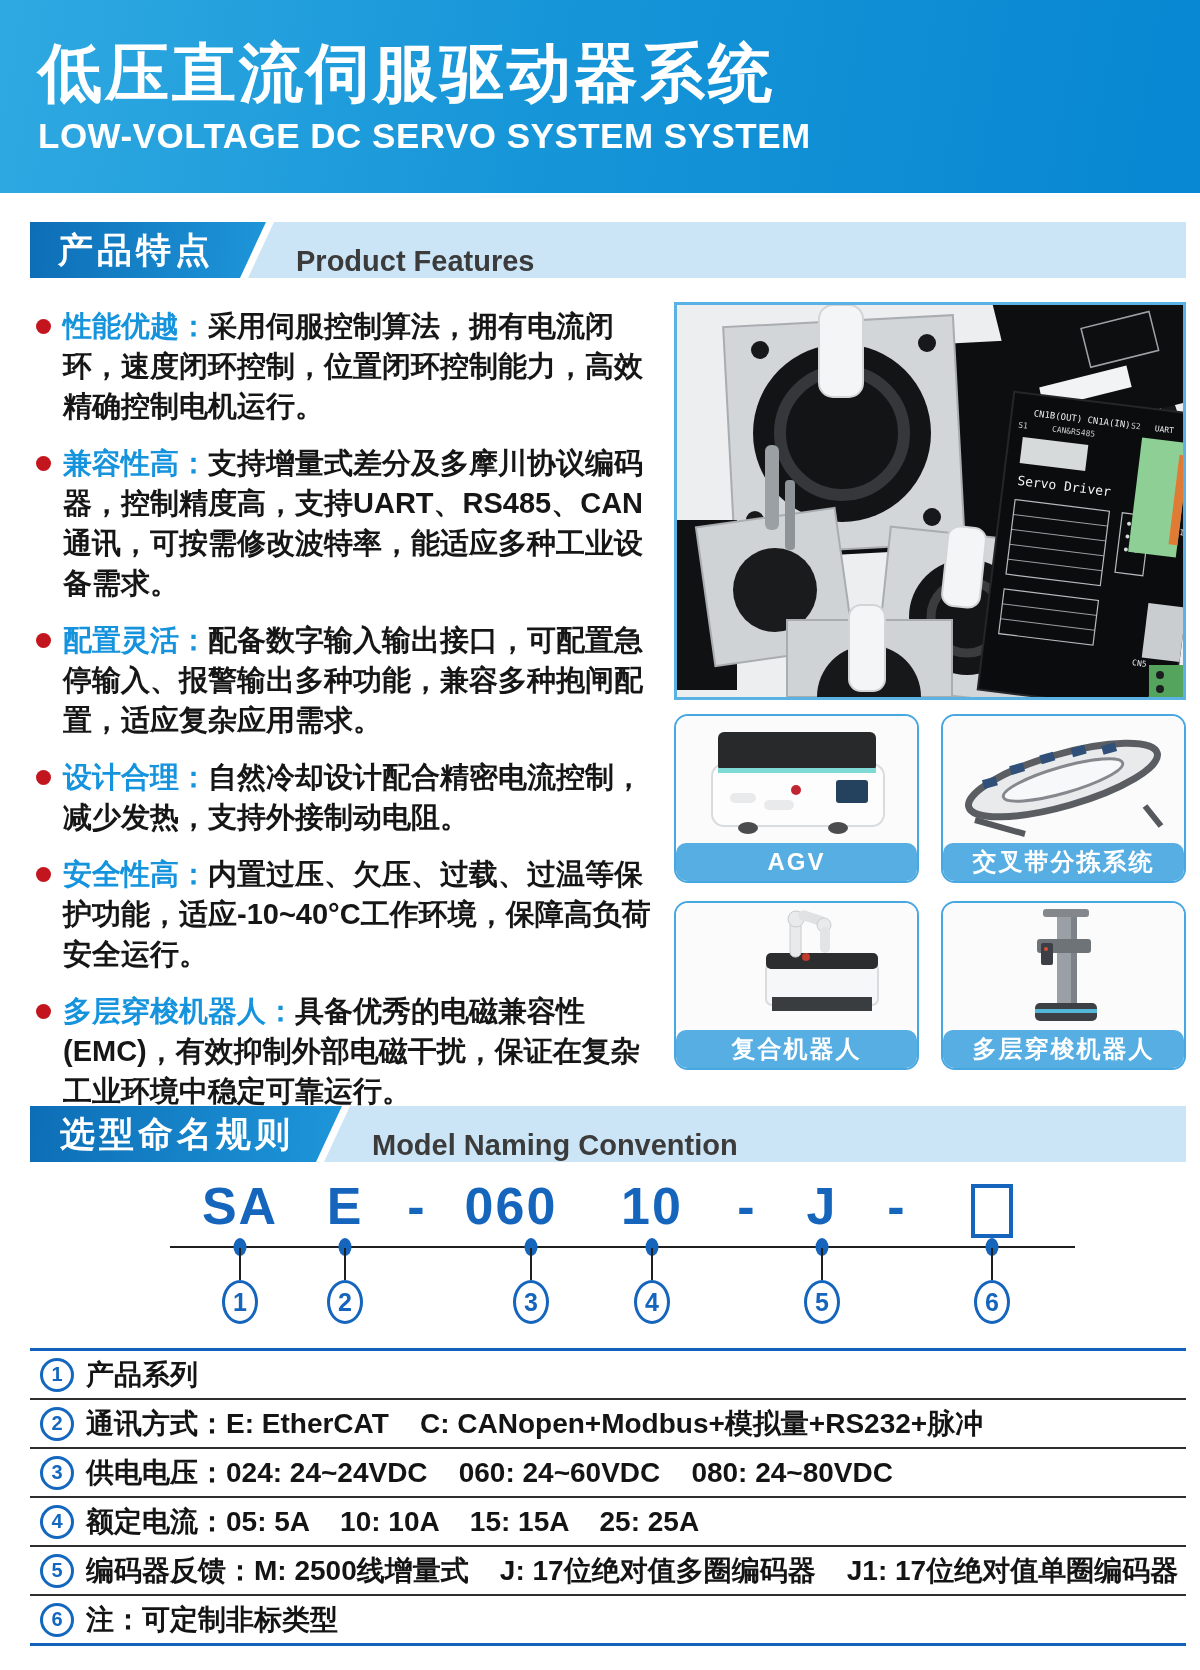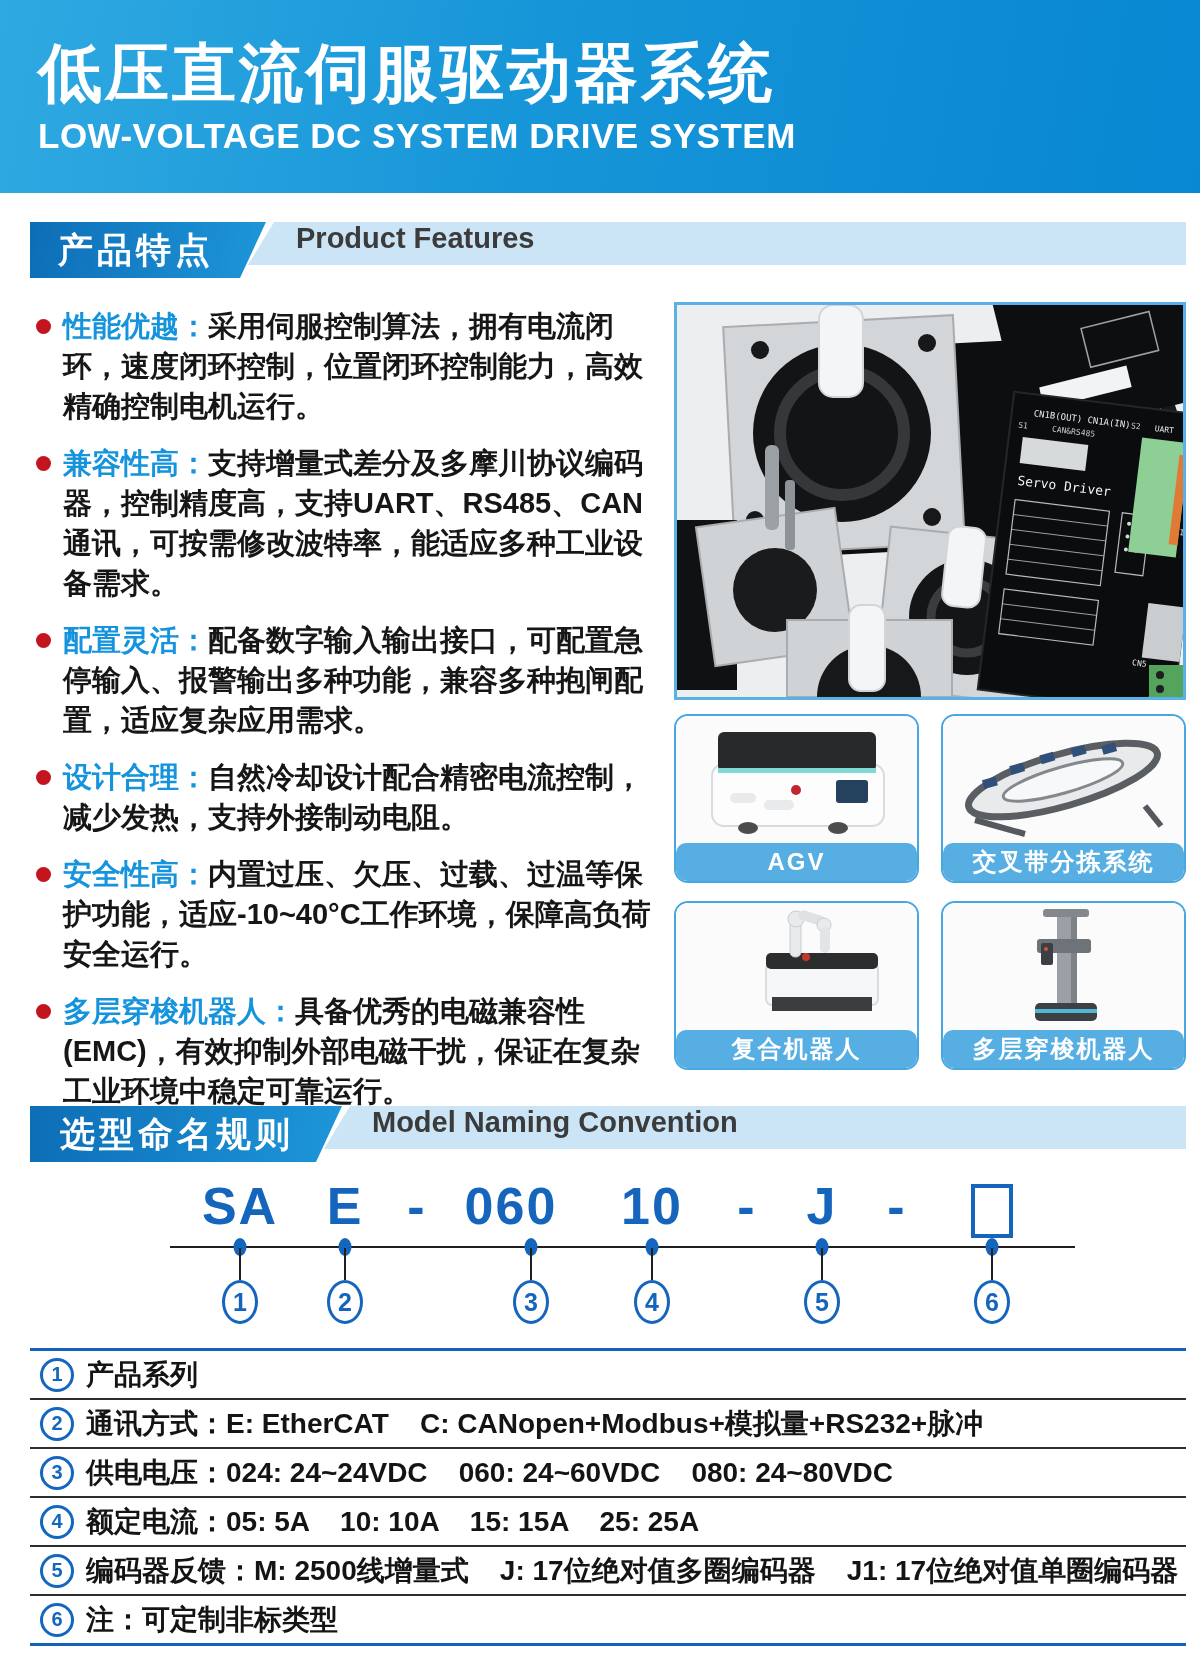--- a/index.html
+++ b/index.html
@@ -13,23 +13,23 @@
                 font-weight:bold;letter-spacing:3px;}
   .banner-sub{position:absolute;left:38px;top:116px;color:#fff;font-size:35px;
               font-weight:bold;letter-spacing:.5px;}
 
   
   .sec{position:absolute;left:30px;width:1156px;height:56px;display:flex;}
   .sec-blue{height:56px;background:linear-gradient(95deg,#0d6eb6,#1e96da);
             clip-path:polygon(0 0,100% 0,calc(100% - 26px) 100%,0 100%);
             display:flex;align-items:center;padding:0 46px 0 28px;box-sizing:border-box;}
   .sec-blue span{color:#fff;font-size:35px;font-weight:bold;letter-spacing:4px;white-space:nowrap;}
-  .sec-band{flex:1;height:43px;margin-left:-18px;background:#cbe5f6;
+  .sec-band{flex:1;height:56px;margin-left:-18px;background:#cbe5f6;
             clip-path:polygon(26px 0,100% 0,100% 100%,0 100%);
-            display:flex;align-items:flex-start;padding-left:48px;}
+            display:flex;align-items:flex-end;padding-left:48px;}
   .sec-band span{color:#3b3b3b;font-size:29px;font-weight:bold;}
 
   
   .features{position:absolute;left:36px;top:306px;width:628px;}
   .feat{position:relative;padding-left:27px;margin-bottom:17px;
         font-size:29px;line-height:40px;font-weight:bold;color:#161616;}
   .feat .bullet{position:absolute;left:0;top:13px;width:15px;height:15px;border-radius:50%;
                 background:#c3151d;}
   .feat .kw{color:#1593dc;}
 
@@ -69,21 +69,21 @@
 
   svg text{font-family:"DejaVu Sans Mono",monospace;}
 </style>
 </head>
 <body>
 
 <div class="page">
 
   <div class="banner">
     <div class="banner-title">低压直流伺服驱动器系统</div>
-    <div class="banner-sub">LOW-VOLTAGE DC SYSTEM DRIVE SYSTEM</div>
+    <div class="banner-sub">LOW-VOLTAGE DC SERVO SYSTEM SYSTEM</div>
   </div>
 
   <div class="sec" style="top:222px;">
     <div class="sec-blue" style="min-width:236px;">
       <span>产品特点</span>
     </div>
     <div class="sec-band">
       <span>Product Features</span>
     </div>
   </div>

